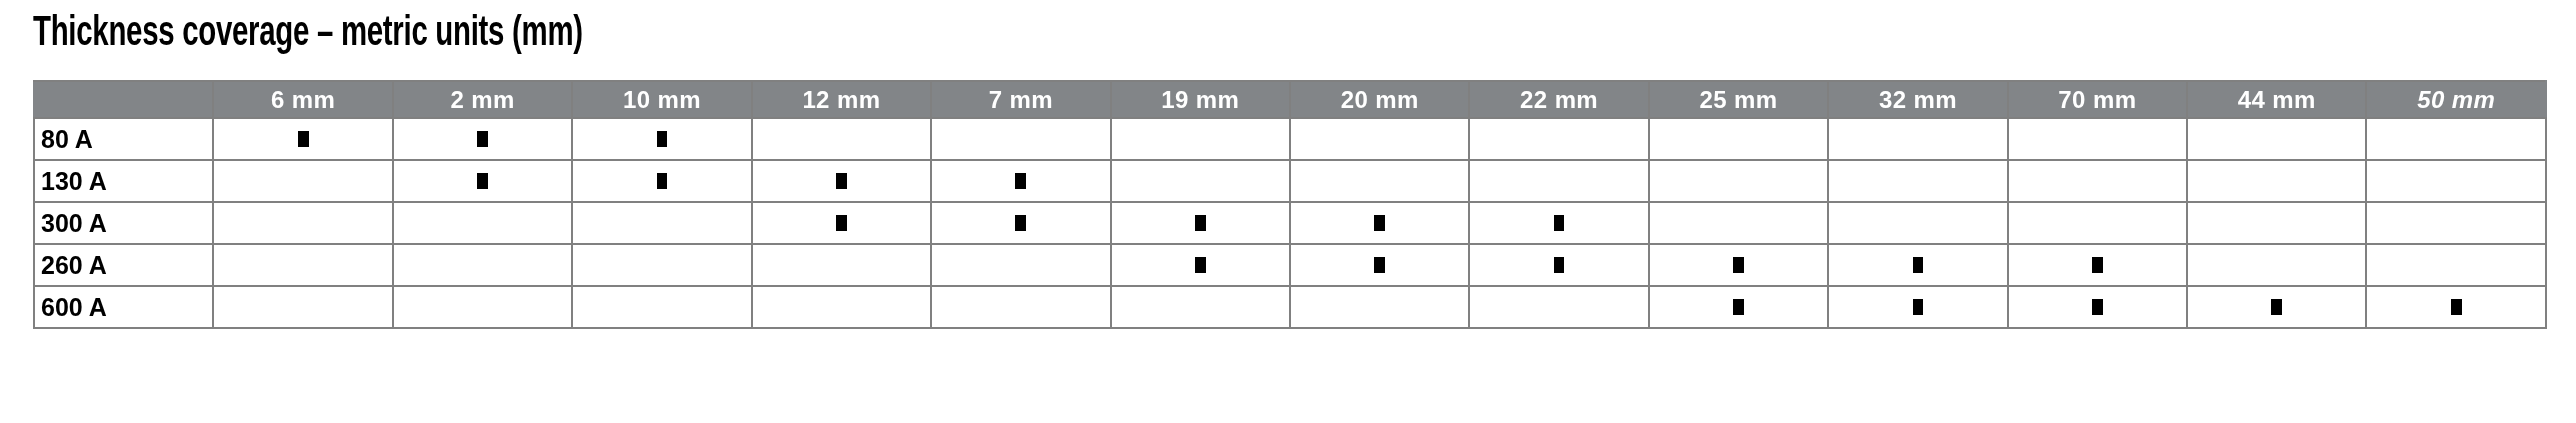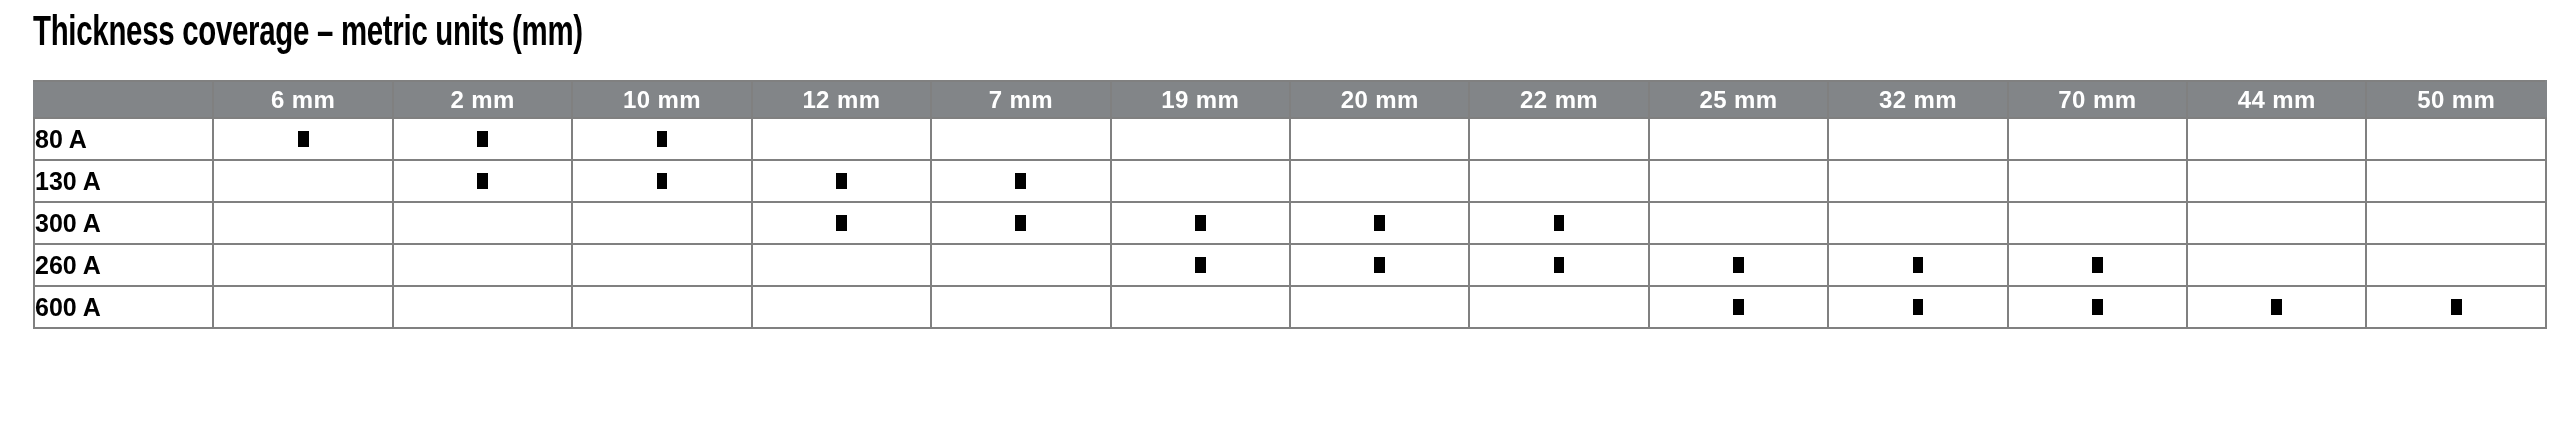--- a/index.html
+++ b/index.html
@@ -76,30 +76,31 @@
     border-top-color: #828588;
     border-bottom-color: #828588;
     white-space: nowrap;
   }
   thead th.corner {
     background: #828588;
     border-left-color: #828588;
   }
   thead th.last-col {
     border-right-color: #828588;
+    font-style: italic;
   }
 
   
   tbody tr {
     height: 42px;
   }
   tbody th.rowlabel {
     text-align: left;
     vertical-align: middle;
-    padding-left: 0;
+    padding-left: 6px;
     font-family: "Liberation Sans Narrow", "Liberation Sans", sans-serif;
     font-size: 25px;
     font-weight: bold;
     color: #000000;
     background: #ffffff;
     white-space: nowrap;
   }
   tbody td.cell {
     text-align: center;
     vertical-align: middle;

